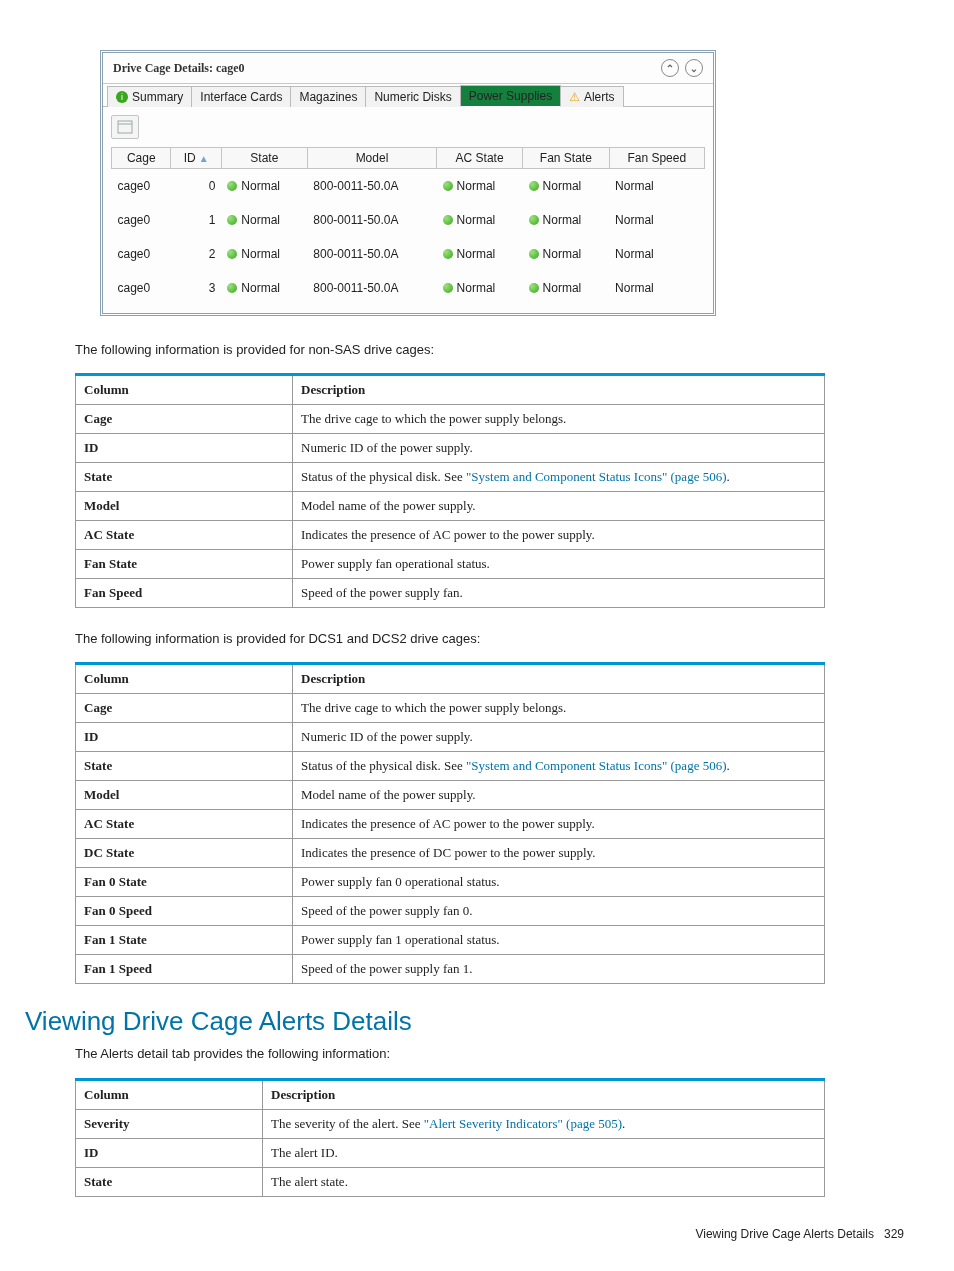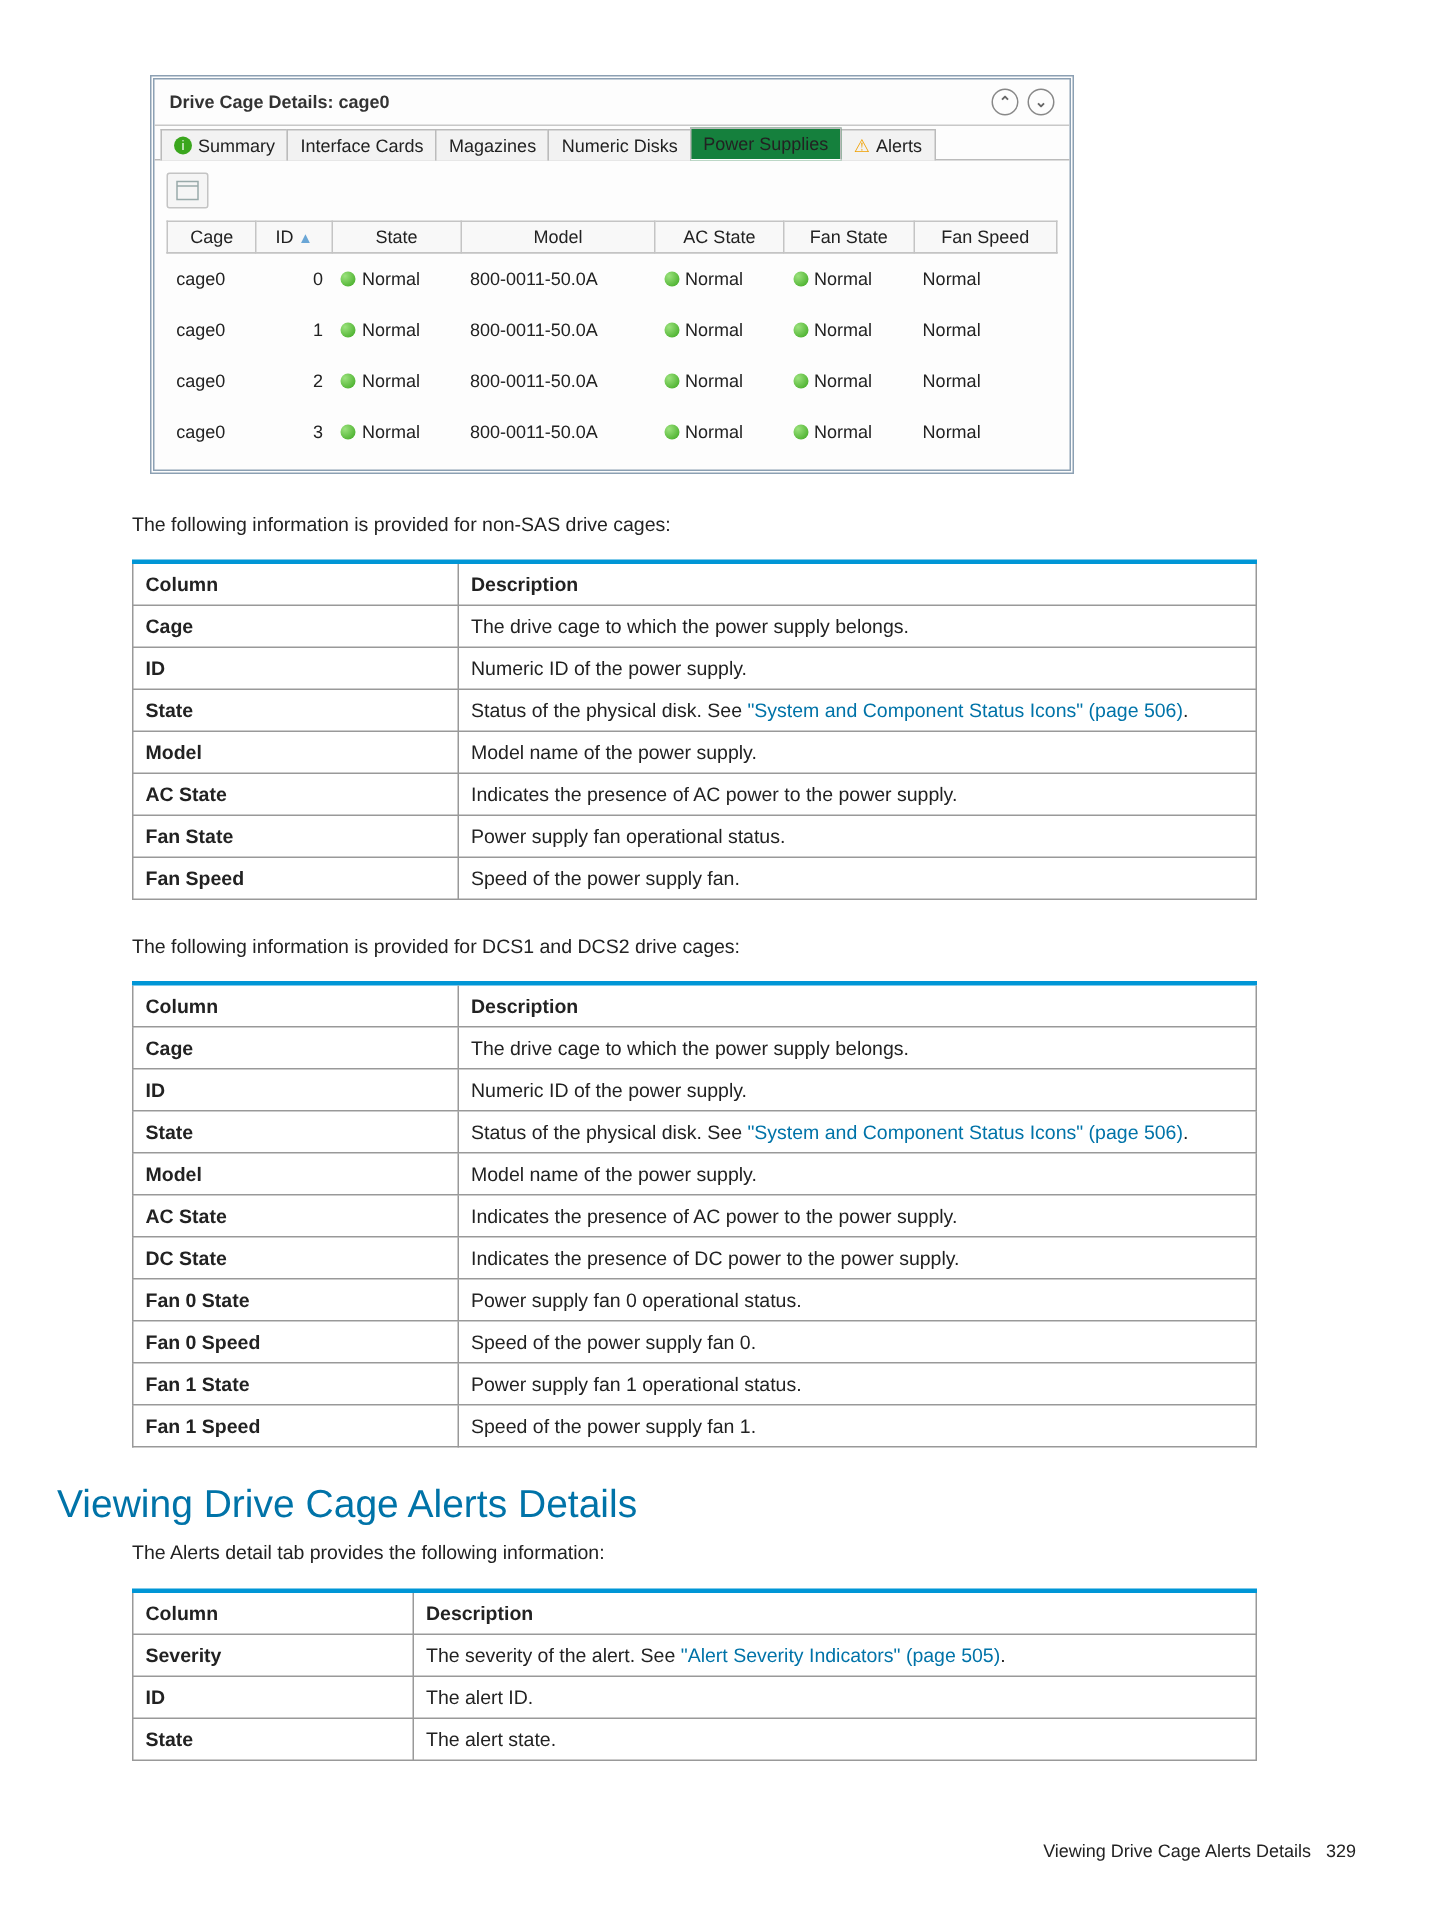--- a/index.html
+++ b/index.html
@@ -12,38 +12,39 @@
   }
   .page {
     width: 954px;
     min-height: 1271px;
     margin: 0 auto;
     padding: 50px 50px 40px 50px;
     box-sizing: border-box;
     position: relative;
   }
   .indent {
-    margin-left: 38px;
+    margin-left: 25px;
   }
 
   
   .ui-panel {
     width: 610px;
     border: 3px double #8ca0b3;
     background: #fdfdfd;
     margin-left: 50px;
     margin-bottom: 25px;
     font-size: 12px;
   }
   .ui-panel-header {
     display: flex;
     align-items: center;
     padding: 6px 10px;
     font-weight: bold;
     color: #333;
+    font-family: Liberation Serif, serif;
   }
   .ui-panel-header .title { flex: 1; }
   .hdr-icon {
     width: 16px; height: 16px;
     border: 1px solid #888;
     border-radius: 50%;
     margin-left: 6px;
     display: inline-flex;
     align-items: center;
     justify-content: center;
@@ -144,20 +145,21 @@
   .para {
     margin: 0 0 14px 0;
     line-height: 1.4;
   }
 
   
   .desc-table {
     border-collapse: collapse;
     width: 750px;
     margin-bottom: 22px;
+    font-family: Liberation Serif, serif;
   }
   .desc-table td {
     border: 1px solid #999;
     padding: 6px 8px;
     vertical-align: top;
   }
   .desc-table tr.head td {
     border-top: 3px solid #0096d6;
     font-weight: bold;
   }

